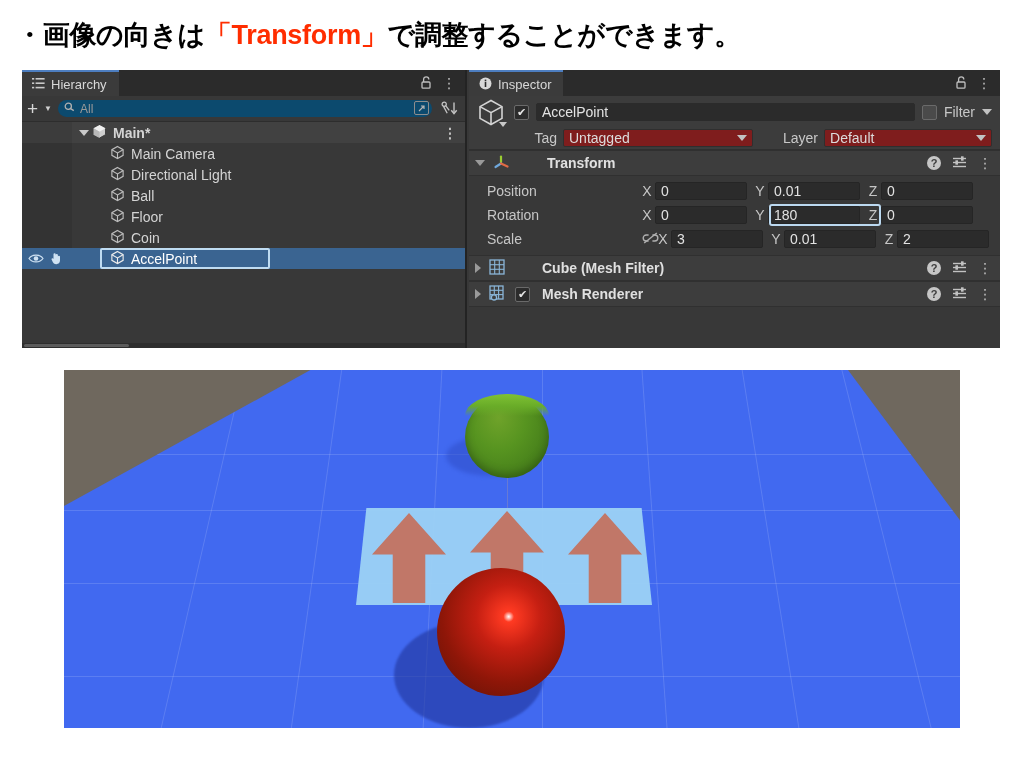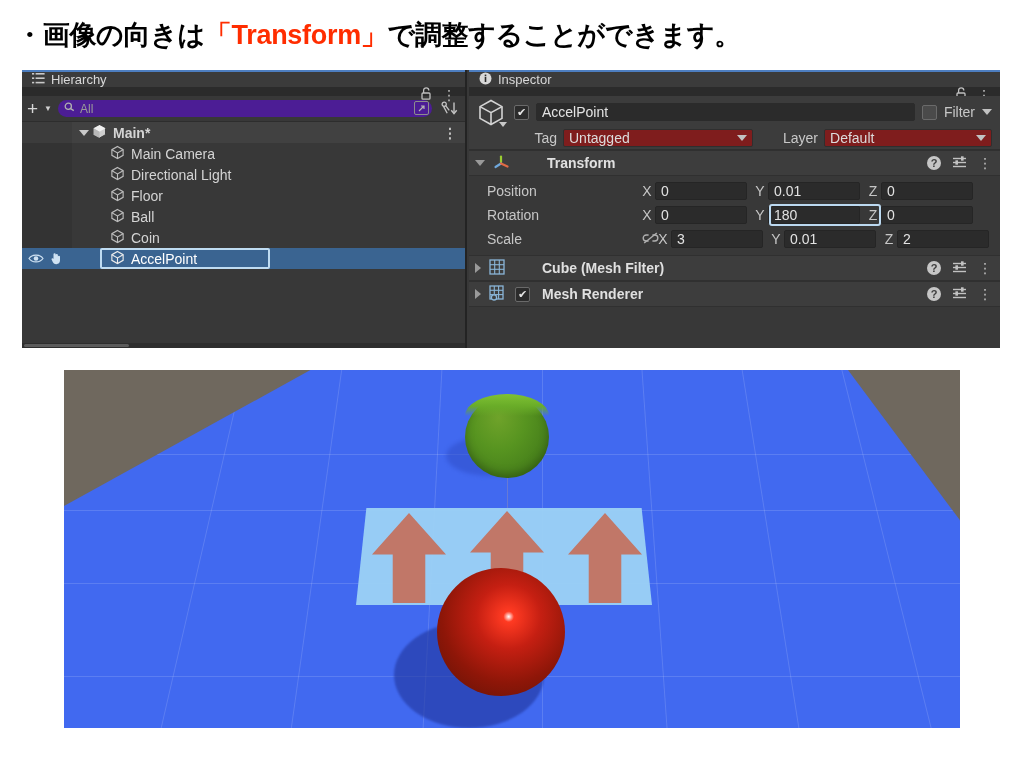--- a/index.html
+++ b/index.html
@@ -27,21 +27,21 @@
     font-size: 13px; color: #d2d2d2;
   }
 
   
   #hierarchy {
     position: absolute; left: 0; top: 0; width: 445px; height: 278px;
     background: #383838; border-right: 2px solid #232323;
   }
   .tabbar {
     position: relative; height: 26px; background: #2b2b2b;
-    display: flex; align-items: stretch; flex-direction: column;
+    display: flex; align-items: stretch;
   }
   .tab {
     display: flex; align-items: center; gap: 6px;
     padding: 0 12px 0 10px; background: #3b3b3b;
     border-top: 2px solid #4d7ec0; color: #d8d8d8; font-size: 13px;
   }
   #inspector .tab { border-top-color: #4d7ec0; }
   .tabbar-right {
     margin-left: auto; display: flex; align-items: center; gap: 10px;
     padding-right: 9px;
@@ -50,21 +50,21 @@
   .kebab { font-size: 14px; letter-spacing: 0; color: #c0c0c0; }
 
   .h-toolbar {
     height: 26px; background: #383838;
     display: flex; align-items: center; gap: 6px; padding: 0 5px;
     border-bottom: 1px solid #2d2d2d;
   }
   .plus { font-size: 19px; color: #d6d6d6; line-height: 1; font-weight: 500; }
   .caret-sm { font-size: 8px; color: #cfcfcf; }
   .searchfield {
-    flex: 1; height: 17px; background: #4c1d95; border-radius: 9px;
+    flex: 1; height: 17px; background: #0c4a6e; border-radius: 9px;
     display: flex; align-items: center; gap: 5px; padding: 0 6px;
     color: #9a9a9a; font-size: 12px; position: relative;
   }
   .sf-right {
     position: absolute; right: 3px; top: 1px;
     width: 15px; height: 14px; border: 1px solid #8d8d8d; border-radius: 2px;
     display: flex; align-items: center; justify-content: center;
   }
   .sortbtn { width: 22px; height: 20px; display:flex; align-items:center; justify-content:center; }
 
@@ -359,34 +359,34 @@
 
       <div class="row">
         <span class="gutter"></span>
         <span class="indent-2" style="display:flex;align-items:center;">
           <span class="ico cube-ico">
             <svg width="15" height="15" viewBox="0 0 16 16">
               <path d="M8 1.6 L14 5 V11 L8 14.4 L2 11 V5 Z" fill="none" stroke="#bdbdbd" stroke-width="1.2"></path>
               <path d="M2 5 L8 8.4 L14 5 M8 8.4 V14.4" fill="none" stroke="#bdbdbd" stroke-width="1.2"></path>
             </svg>
           </span>
-          <span>Floor</span>
+          <span>Ball</span>
         </span>
       </div>
 
       <div class="row">
         <span class="gutter"></span>
         <span class="indent-2" style="display:flex;align-items:center;">
           <span class="ico cube-ico">
             <svg width="15" height="15" viewBox="0 0 16 16">
               <path d="M8 1.6 L14 5 V11 L8 14.4 L2 11 V5 Z" fill="none" stroke="#bdbdbd" stroke-width="1.2"></path>
               <path d="M2 5 L8 8.4 L14 5 M8 8.4 V14.4" fill="none" stroke="#bdbdbd" stroke-width="1.2"></path>
             </svg>
           </span>
-          <span>Ball</span>
+          <span>Floor</span>
         </span>
       </div>
 
       <div class="row">
         <span class="gutter"></span>
         <span class="indent-2" style="display:flex;align-items:center;">
           <span class="ico cube-ico">
             <svg width="15" height="15" viewBox="0 0 16 16">
               <path d="M8 1.6 L14 5 V11 L8 14.4 L2 11 V5 Z" fill="none" stroke="#bdbdbd" stroke-width="1.2"></path>
               <path d="M2 5 L8 8.4 L14 5 M8 8.4 V14.4" fill="none" stroke="#bdbdbd" stroke-width="1.2"></path>

